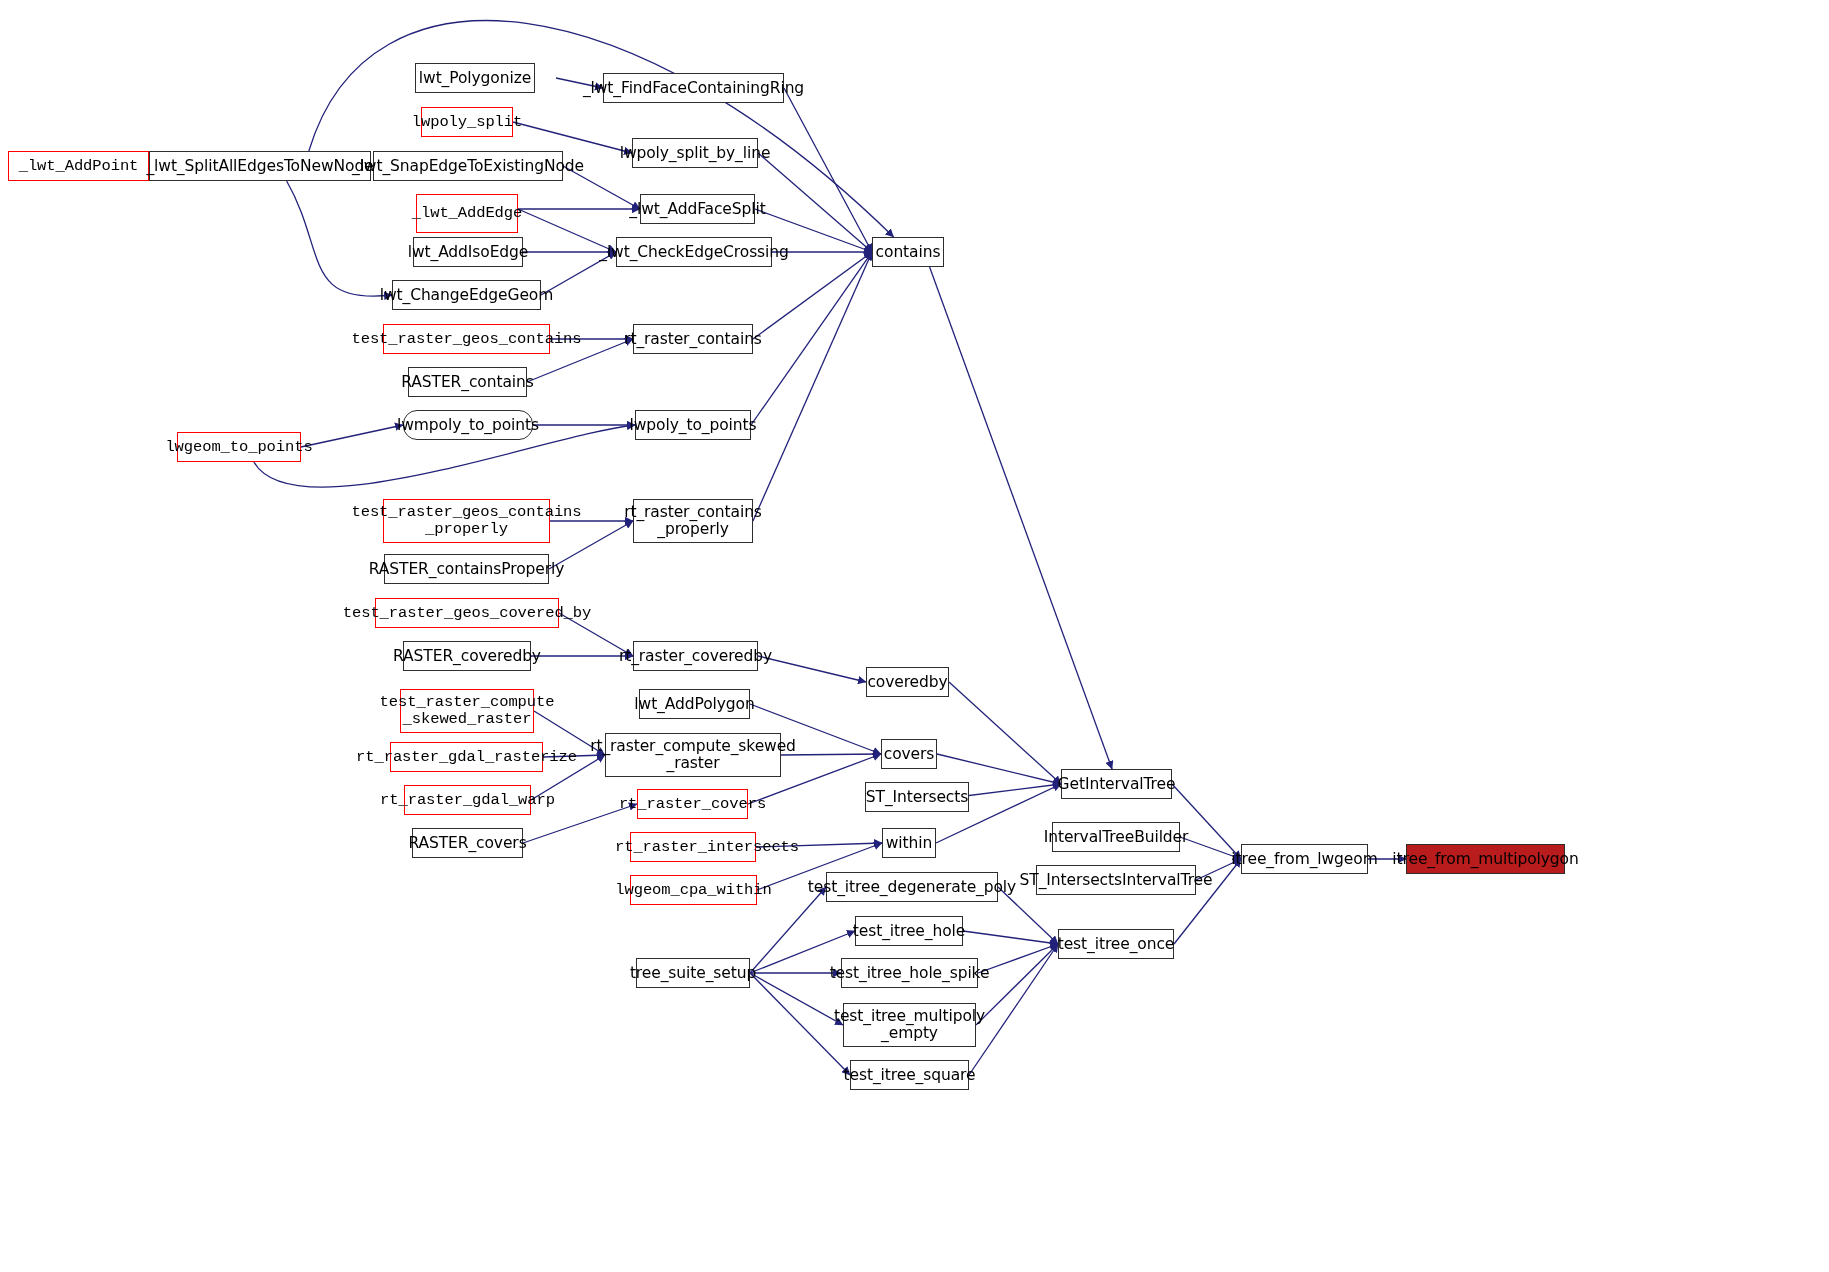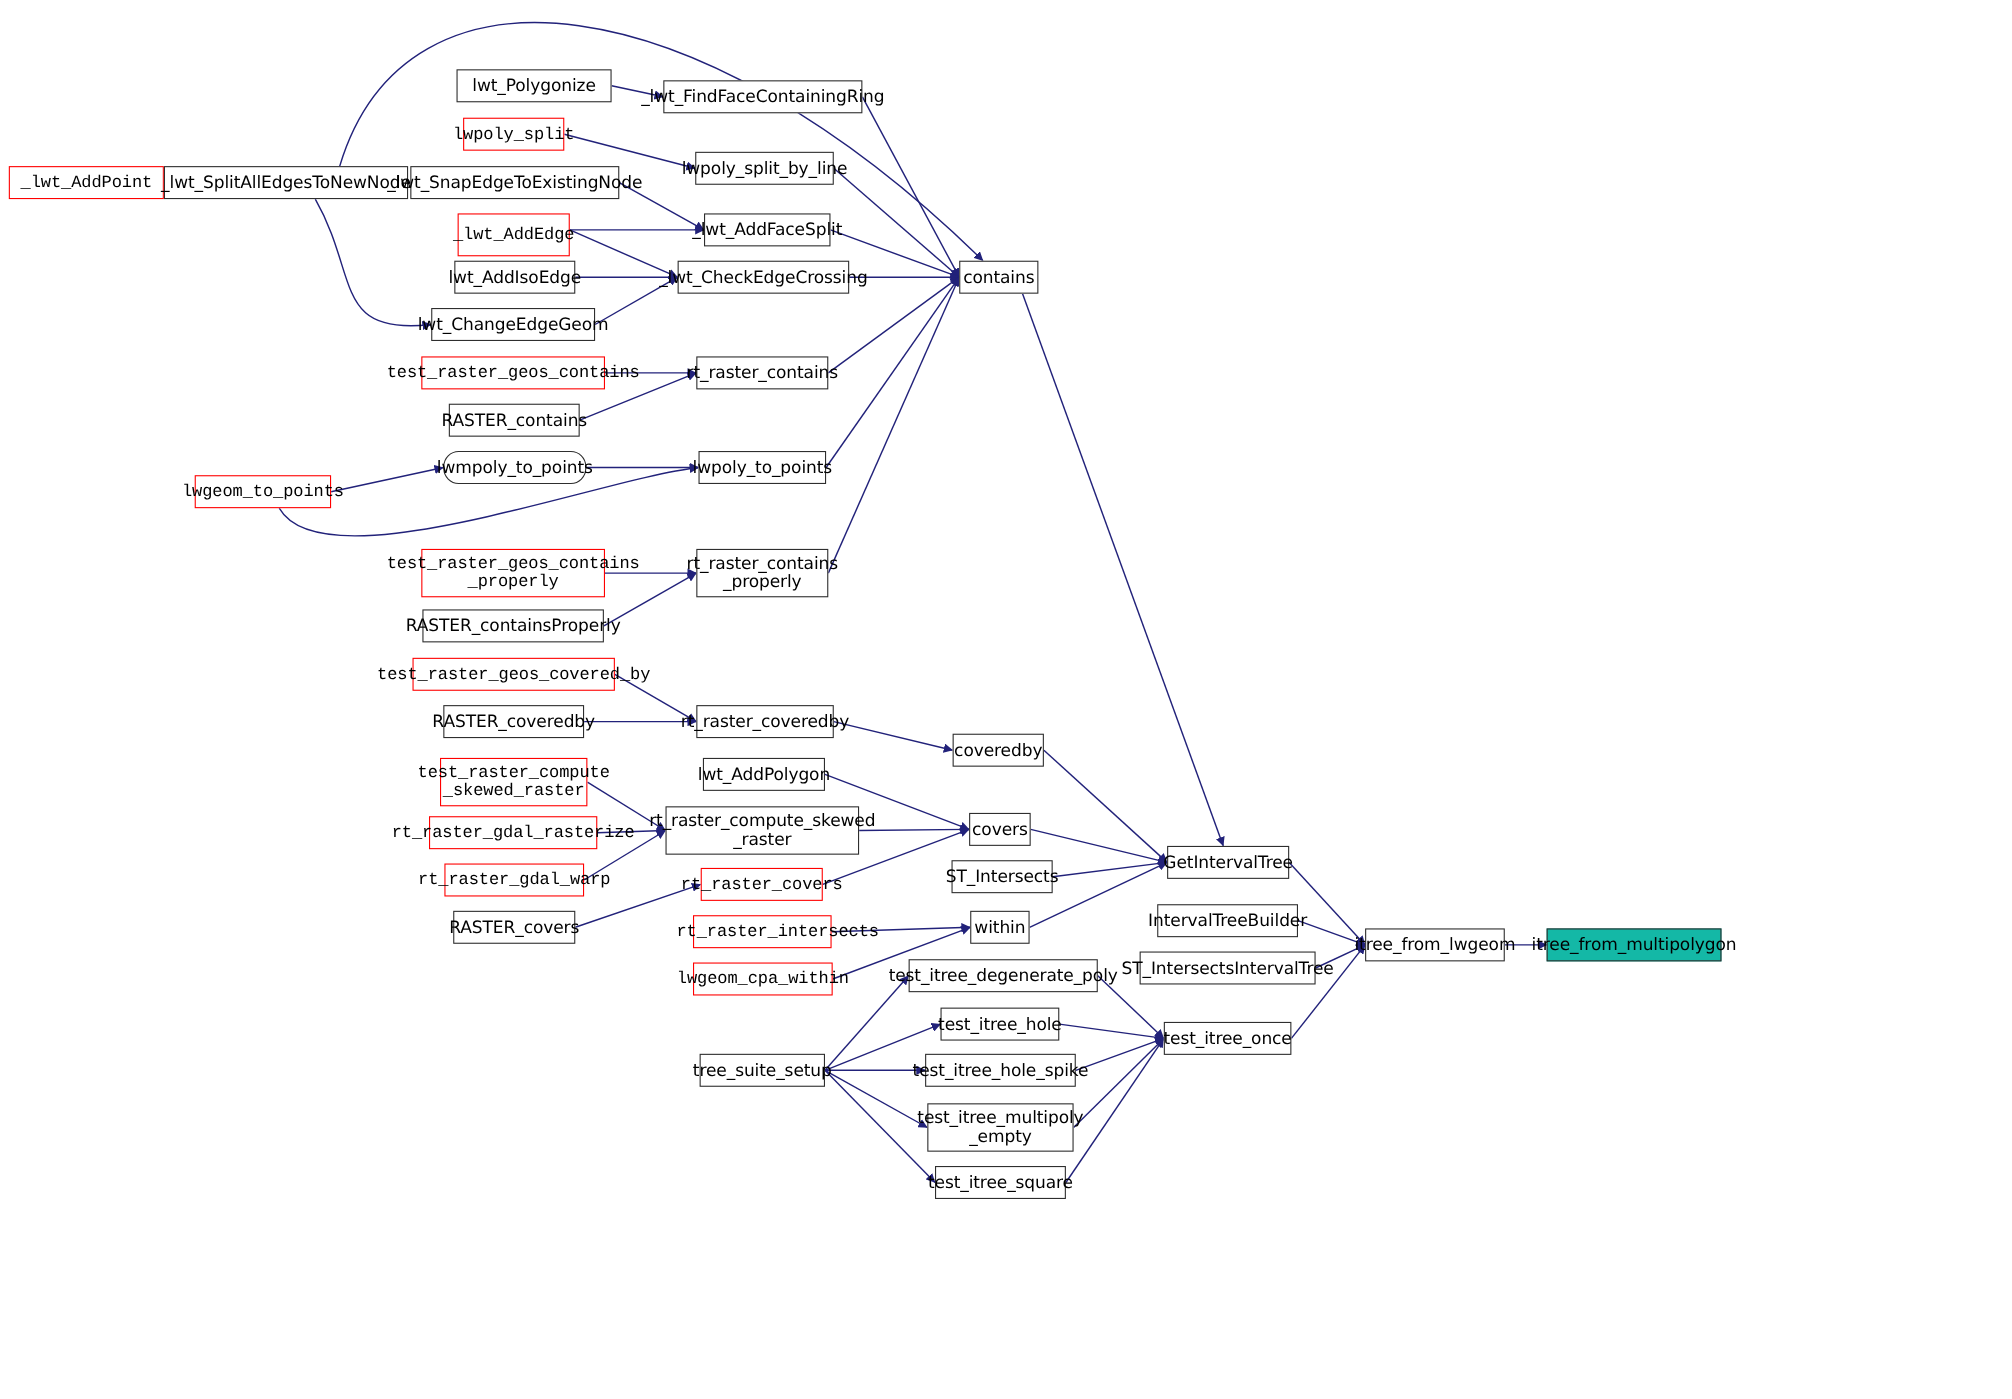--- a/index.html
+++ b/index.html
@@ -38,21 +38,21 @@
     line-height: 1.08;
     white-space: pre;
     letter-spacing: -0.1px;
     z-index: 2;
   }
   .node.red {
     border-color: #ff0000;
     font-family: Liberation Mono, monospace;
   }
   .node.highlight {
-    background: #14b8a6;
+    background: #b91c1c;
     border-color: #2e2e2e;
   }
 </style>
 </head>
 <body>
 
 <div id="canvas">
   <svg id="edge-layer" viewBox="0 0 1829 1272" xmlns="http://www.w3.org/2000/svg">
     <defs>
       <marker id="arrow" viewBox="0 0 10 10" refX="9.5" refY="5" markerWidth="6.5" markerHeight="6.5" orient="auto-start-reverse">
@@ -115,21 +115,21 @@
         <path d="M 998 887 L 1058 944" fill="none" stroke="#22227a" stroke-width="1.3" marker-end="url(#arrow)"></path>
         <path d="M 963 931 L 1058 944" fill="none" stroke="#22227a" stroke-width="1.3" marker-end="url(#arrow)"></path>
         <path d="M 978 973 L 1058 944" fill="none" stroke="#22227a" stroke-width="1.3" marker-end="url(#arrow)"></path>
         <path d="M 976 1025 L 1058 944" fill="none" stroke="#22227a" stroke-width="1.3" marker-end="url(#arrow)"></path>
         <path d="M 969 1075 L 1058 944" fill="none" stroke="#22227a" stroke-width="1.3" marker-end="url(#arrow)"></path>
       </g>
   </svg>
   <div id="nodes-group">
       <div class="node red" style="left: 8px; top: 151px; width: 141px; height: 30px;"><span>_lwt_AddPoint</span></div>
       <div class="node" style="left: 149px; top: 151px; width: 222px; height: 30px;"><span>_lwt_SplitAllEdgesToNewNode</span></div>
-      <div class="node" style="left: 415px; top: 63px; width: 141px; height: 30px;"><span>lwt_Polygonize</span></div>
+      <div class="node" style="left: 415px; top: 63px; width: 120px; height: 30px;"><span>lwt_Polygonize</span></div>
       <div class="node red" style="left: 421px; top: 107px; width: 92px; height: 30px;"><span>lwpoly_split</span></div>
       <div class="node" style="left: 373px; top: 151px; width: 190px; height: 30px;"><span>_lwt_SnapEdgeToExistingNode</span></div>
       <div class="node red" style="left: 416px; top: 194px; width: 102px; height: 39px;"><span>_lwt_AddEdge</span></div>
       <div class="node" style="left: 413px; top: 237px; width: 110px; height: 30px;"><span>lwt_AddIsoEdge</span></div>
       <div class="node" style="left: 392px; top: 280px; width: 149px; height: 30px;"><span>lwt_ChangeEdgeGeom</span></div>
       <div class="node red" style="left: 383px; top: 324px; width: 167px; height: 30px;"><span>test_raster_geos_contains</span></div>
       <div class="node" style="left: 408px; top: 367px; width: 119px; height: 30px;"><span>RASTER_contains</span></div>
       <div class="node" style="left: 403px; top: 410px; width: 130px; height: 30px; border-radius: 14px;"><span>lwmpoly_to_points</span></div>
       <div class="node red" style="left: 177px; top: 432px; width: 124px; height: 30px;"><span>lwgeom_to_points</span></div>
       <div class="node red" style="left: 383px; top: 499px; width: 167px; height: 44px;"><span>test_raster_geos_contains
@@ -154,21 +154,21 @@
       <div class="node" style="left: 639px; top: 689px; width: 111px; height: 30px; text-align: center;"><span>lwt_AddPolygon</span></div>
       <div class="node" style="left: 605px; top: 733px; width: 176px; height: 44px;"><span>rt_raster_compute_skewed
 _raster</span></div>
       <div class="node red" style="left: 637px; top: 789px; width: 111px; height: 30px;"><span>rt_raster_covers</span></div>
       <div class="node red" style="left: 630px; top: 832px; width: 126px; height: 30px; padding-left: 28px;"><span>rt_raster_intersects</span></div>
       <div class="node red" style="left: 630px; top: 875px; width: 127px; height: 30px;"><span>lwgeom_cpa_within</span></div>
       <div class="node" style="left: 636px; top: 958px; width: 114px; height: 30px;"><span>tree_suite_setup</span></div>
       <div class="node" style="left: 872px; top: 237px; width: 72px; height: 30px;"><span>contains</span></div>
       <div class="node" style="left: 866px; top: 667px; width: 83px; height: 30px;"><span>coveredby</span></div>
       <div class="node" style="left: 881px; top: 739px; width: 56px; height: 30px;"><span>covers</span></div>
-      <div class="node" style="left: 865px; top: 782px; width: 92px; height: 30px; justify-content: center;"><span>ST_Intersects</span></div>
+      <div class="node" style="left: 865px; top: 782px; width: 104px; height: 30px; justify-content: center;"><span>ST_Intersects</span></div>
       <div class="node" style="left: 882px; top: 828px; width: 54px; height: 30px;"><span>within</span></div>
       <div class="node" style="left: 826px; top: 872px; width: 172px; height: 30px;"><span>test_itree_degenerate_poly</span></div>
       <div class="node" style="left: 855px; top: 916px; width: 108px; height: 30px;"><span>test_itree_hole</span></div>
       <div class="node" style="left: 841px; top: 958px; width: 137px; height: 30px;"><span>test_itree_hole_spike</span></div>
       <div class="node" style="left: 843px; top: 1003px; width: 133px; height: 44px;"><span>test_itree_multipoly
 _empty</span></div>
       <div class="node" style="left: 850px; top: 1060px; width: 119px; height: 30px;"><span>test_itree_square</span></div>
       <div class="node" style="left: 1061px; top: 769px; width: 111px; height: 30px;"><span>GetIntervalTree</span></div>
       <div class="node" style="left: 1052px; top: 822px; width: 128px; height: 30px;"><span>IntervalTreeBuilder</span></div>
       <div class="node" style="left: 1036px; top: 865px; width: 160px; height: 30px;"><span>ST_IntersectsIntervalTree</span></div>

